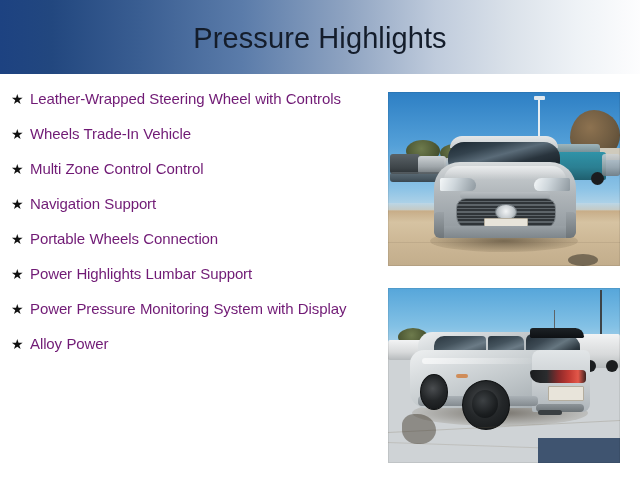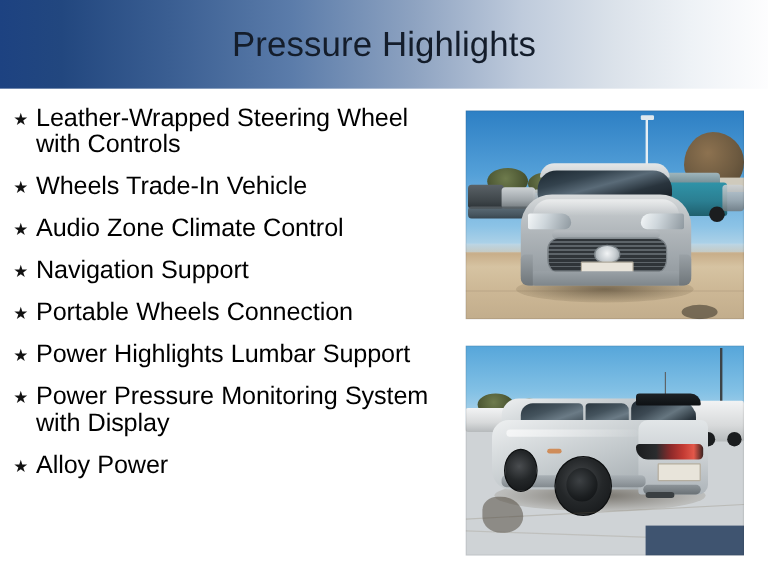--- a/index.html
+++ b/index.html
@@ -77,23 +77,23 @@
     flex: 0 0 auto;
     width: 19px;
     font-size: 14px;
     line-height: 22px;
     color: #111111;
     position: relative;
     top: 0px;
   }
   .highlight-label {
     flex: 1 1 auto;
-    font-size: 21px;
+    font-size: 15px;
     line-height: 22px;
-    color: #000000;
+    color: #701a75;
     letter-spacing: -0.1px;
     word-spacing: 0.3px;
   }
 
   
   .photo {
     position: absolute;
     left: 388px;
     width: 232px;
     overflow: hidden;
@@ -274,21 +274,21 @@
       <span class="highlight-label">Leather-Wrapped Steering Wheel with Controls</span>
     </li>
 
     <li class="highlight-item">
       <span class="bullet-star">★</span>
       <span class="highlight-label">Wheels Trade-In Vehicle</span>
     </li>
 
     <li class="highlight-item">
       <span class="bullet-star">★</span>
-      <span class="highlight-label">Audio Zone Climate Control</span>
+      <span class="highlight-label">Multi Zone Control Control</span>
     </li>
 
     <li class="highlight-item">
       <span class="bullet-star">★</span>
       <span class="highlight-label">Navigation Support</span>
     </li>
 
     <li class="highlight-item">
       <span class="bullet-star">★</span>
       <span class="highlight-label">Portable Wheels Connection</span>

